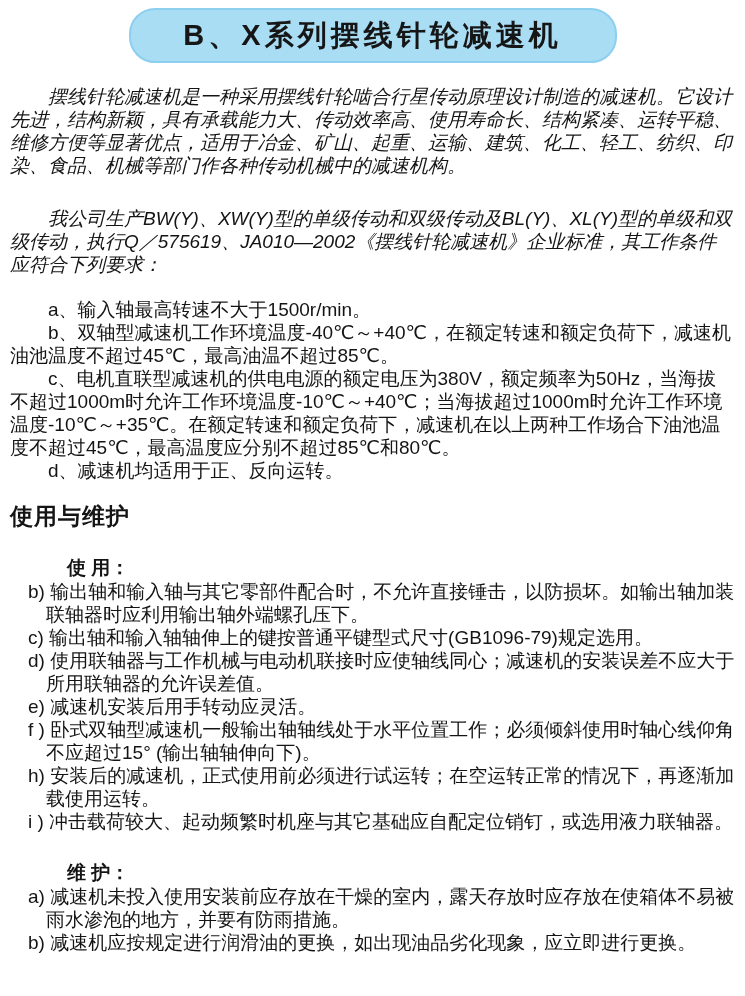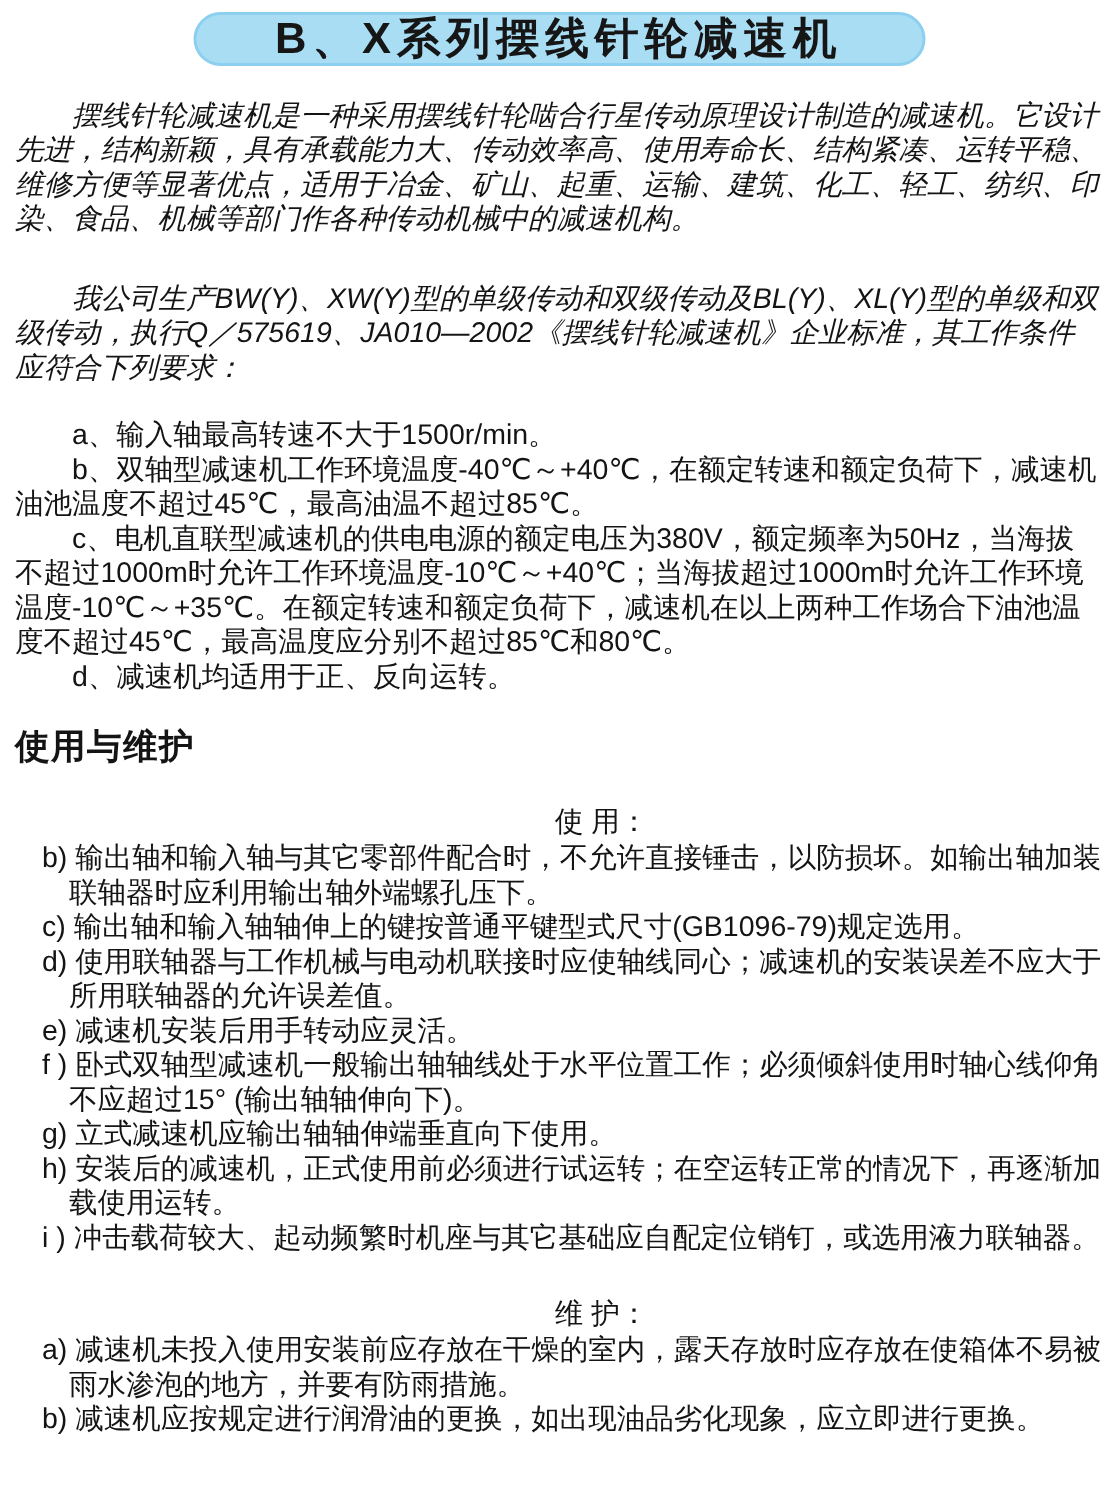--- a/index.html
+++ b/index.html
@@ -10,21 +10,21 @@
   *{box-sizing:border-box;}
   html,body{margin:0;padding:0;}
   body{
     width:745px;height:996px;
     background:#ffffff;
     color:var(--text-color);
     font-family:"Liberation Sans","DejaVu Sans",sans-serif;
     overflow:hidden;
   }
   .banner{
-    width:488px;height:36px;
+    width:488px;height:55px;
     margin:8px auto 0 auto;
     background:var(--banner-fill);
     border:2px solid var(--banner-border);
     border-radius:26px;
     display:flex;align-items:center;justify-content:center;
   }
   .banner-title{
     font-size:29px;
     font-weight:bold;
     letter-spacing:4px;
@@ -46,22 +46,21 @@
   .cond{margin:0;text-indent:2em;}
   .section-heading{
     margin:20px 0 0 0;
     font-size:23px;
     line-height:28px;
     font-weight:bold;
     letter-spacing:1px;
   }
   .sub-label{
     margin:26px 0 0 57px;
-    font-weight:normal;
-    text-align:center;
+    font-weight:bold;
   }
   .sub-label.maint{margin-top:28px;}
   .hang-list{margin-top:1px;}
   .hang-list p{
     margin:0;
     padding-left:36px;
     text-indent:-18px;
   }
 </style>
 </head>
@@ -87,21 +86,20 @@
 
     <h2 class="section-heading">使用与维护</h2>
 
     <p class="sub-label">使 用：</p>
     <div class="hang-list">
       <p>b) 输出轴和输入轴与其它零部件配合时，不允许直接锤击，以防损坏。如输出轴加装联轴器时应利用输出轴外端螺孔压下。</p>
       <p>c) 输出轴和输入轴轴伸上的键按普通平键型式尺寸(GB1096-79)规定选用。</p>
       <p>d) 使用联轴器与工作机械与电动机联接时应使轴线同心；减速机的安装误差不应大于所用联轴器的允许误差值。</p>
       <p>e) 减速机安装后用手转动应灵活。</p>
       <p>f ) 卧式双轴型减速机一般输出轴轴线处于水平位置工作；必须倾斜使用时轴心线仰角不应超过15° (输出轴轴伸向下)。</p>
-      <p>g) 立式减速机应输出轴轴伸端垂直向下使用。</p>
       <p>h) 安装后的减速机，正式使用前必须进行试运转；在空运转正常的情况下，再逐渐加载使用运转。</p>
       <p>i ) 冲击载荷较大、起动频繁时机座与其它基础应自配定位销钉，或选用液力联轴器。</p>
     </div>
 
     <p class="sub-label maint">维 护：</p>
     <div class="hang-list">
       <p>a) 减速机未投入使用安装前应存放在干燥的室内，露天存放时应存放在使箱体不易被雨水渗泡的地方，并要有防雨措施。</p>
       <p>b) 减速机应按规定进行润滑油的更换，如出现油品劣化现象，应立即进行更换。</p>
 
     </div>

